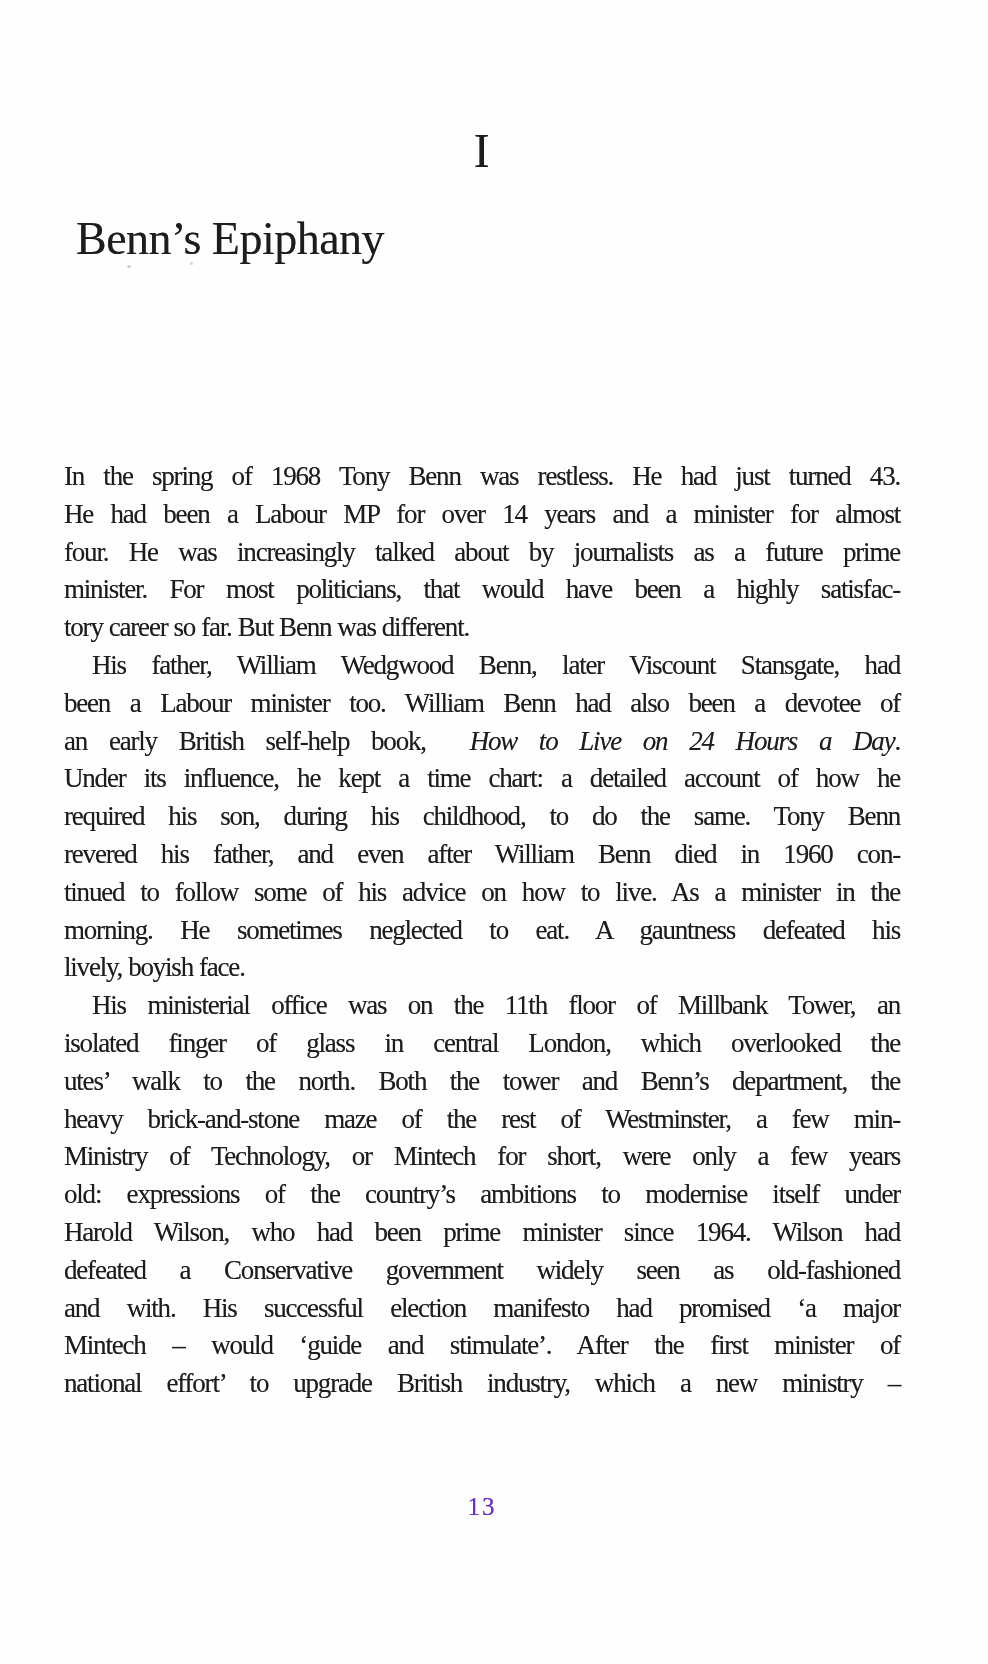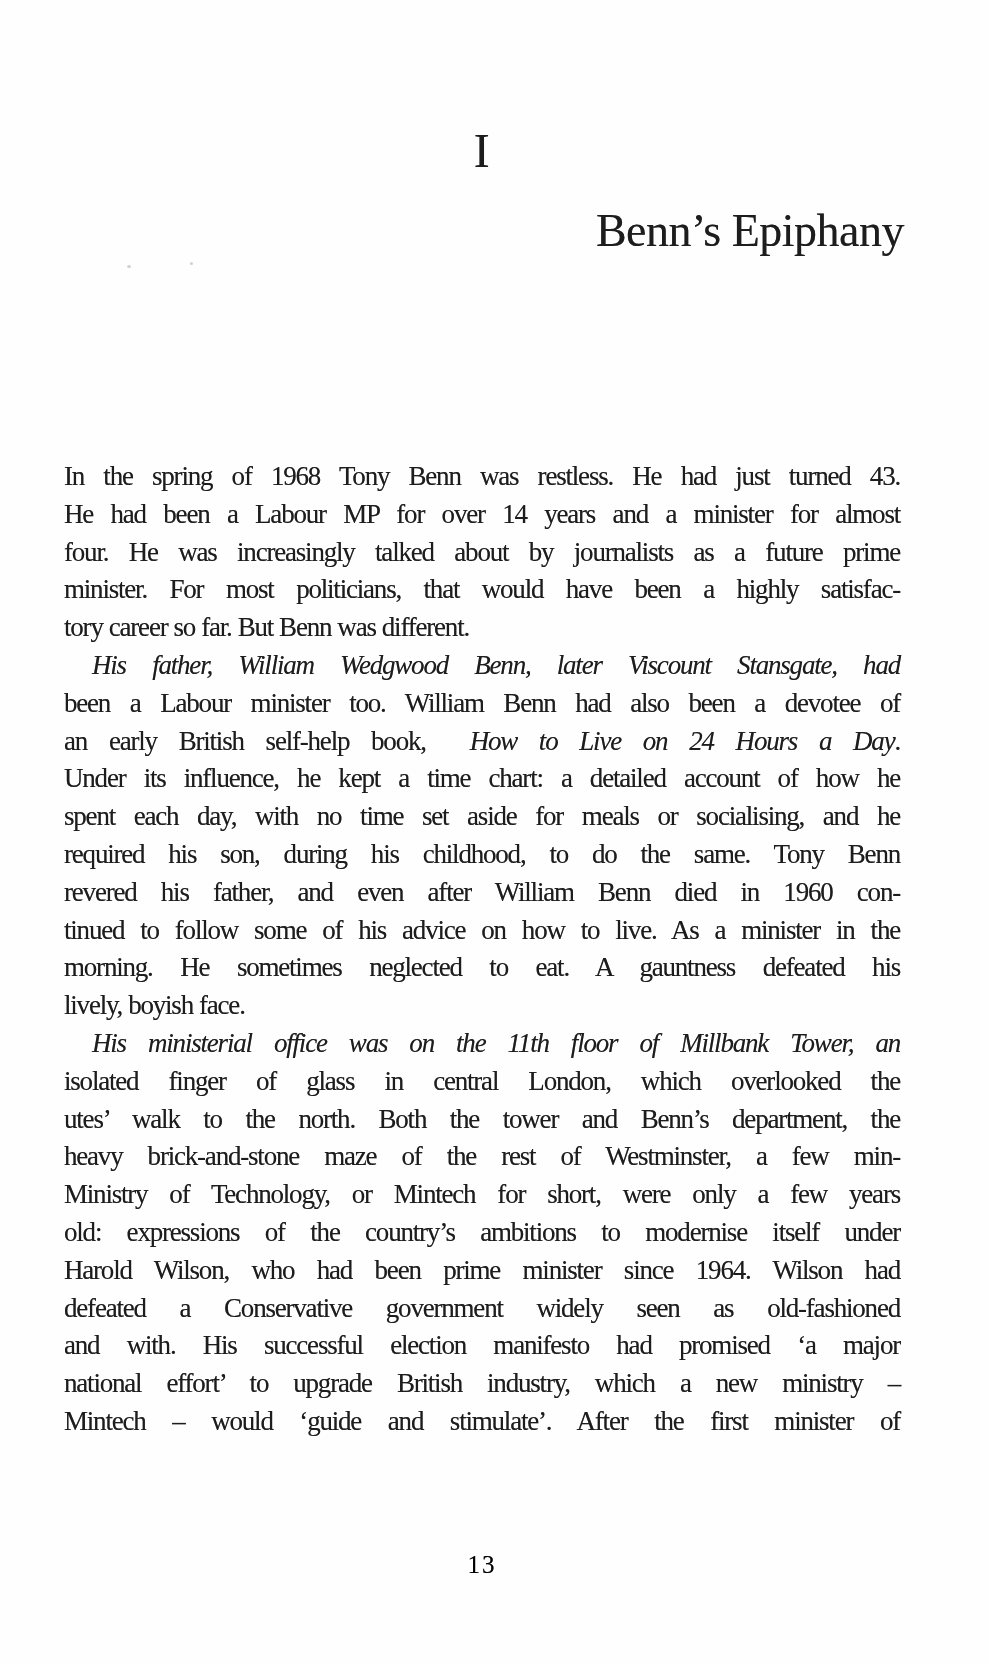--- a/index.html
+++ b/index.html
@@ -26,22 +26,22 @@
     font-size: 48px;
     line-height: 1;
     letter-spacing: 0.5px;
     text-shadow: 0 0 0.6px rgba(20,20,20,0.55);
   }
   .chapter-title {
     position: absolute;
     top: 201px;
     left: 64px;
     width: 836px;
-    margin: 4px;
-    text-align: right;
+    margin: 12px;
+    text-align: left;
     font-size: 46px;
     font-weight: normal;
     line-height: 1.15;
     letter-spacing: -0.5px;
     text-shadow: 0 0 0.6px rgba(20,20,20,0.55);
   }
   .body-text {
     position: absolute;
     top: 458px;
     left: 64px;
@@ -57,32 +57,31 @@
     white-space: nowrap;
     text-align: justify;
     text-align-last: justify;
     height: 37.8px;
   }
   .line.end {
     text-align-last: left;
   }
   .line.indent {
     padding-left: 28px;
-    font-style: italic;
   }
   .italic { font-style: italic; margin-left: 22px; }
   .page-number {
     position: absolute;
-    top: 1551px;
+    top: 1493px;
     left: 64px;
     width: 836px;
     text-align: center;
     font-size: 25px;
     letter-spacing: 2px;
-    color: #000000;
+    color: #6d28d9;
     text-shadow: 0 0 0.6px rgba(20,20,20,0.5);
   }
   .speck {
     position: absolute;
     border-radius: 50%;
     background: #b9b9b9;
     opacity: 0.65;
   }
   .speck.s1 { left: 127px; top: 265px; width: 4px; height: 3px; }
   .speck.s2 { left: 190px; top: 262px; width: 3px; height: 3px; }
@@ -107,39 +106,38 @@
       <div class="line">four. He was increasingly talked about by journalists as a future prime</div>
       <div class="line">minister. For most politicians, that would have been a highly satisfac-</div>
       <div class="line end">tory career so far. But Benn was different.</div>
     </div>
 
     <div class="para">
       <div class="line indent">His father, William Wedgwood Benn, later Viscount Stansgate, had</div>
       <div class="line">been a Labour minister too. William Benn had also been a devotee of</div>
       <div class="line"><span>an early British self-help book, </span><span class="italic">How to Live on 24 Hours a Day</span><span>.</span></div>
       <div class="line">Under its influence, he kept a time chart: a detailed account of how he</div>
-      <div class="line">spent each day, with no time set aside for meals or socialising, and he</div>
       <div class="line">required his son, during his childhood, to do the same. Tony Benn</div>
       <div class="line">revered his father, and even after William Benn died in 1960 con-</div>
       <div class="line">tinued to follow some of his advice on how to live. As a minister in the</div>
       <div class="line">morning. He sometimes neglected to eat. A gauntness defeated his</div>
       <div class="line end">lively, boyish face.</div>
     </div>
 
     <div class="para">
       <div class="line indent">His ministerial office was on the 11th floor of Millbank Tower, an</div>
       <div class="line">isolated finger of glass in central London, which overlooked the</div>
       <div class="line">utes’ walk to the north. Both the tower and Benn’s department, the</div>
       <div class="line">heavy brick-and-stone maze of the rest of Westminster, a few min-</div>
       <div class="line">Ministry of Technology, or Mintech for short, were only a few years</div>
       <div class="line">old: expressions of the country’s ambitions to modernise itself under</div>
       <div class="line">Harold Wilson, who had been prime minister since 1964. Wilson had</div>
       <div class="line">defeated a Conservative government widely seen as old-fashioned</div>
       <div class="line">and with. His successful election manifesto had promised ‘a major</div>
+      <div class="line">Mintech – would ‘guide and stimulate’. After the first minister of</div>
       <div class="line">national effort’ to upgrade British industry, which a new ministry –</div>
-      <div class="line">Mintech – would ‘guide and stimulate’. After the first minister of</div>
     </div>
 
   </div>
 
   <div class="page-number">13</div>
 
 </div>
 
 </body></html>

